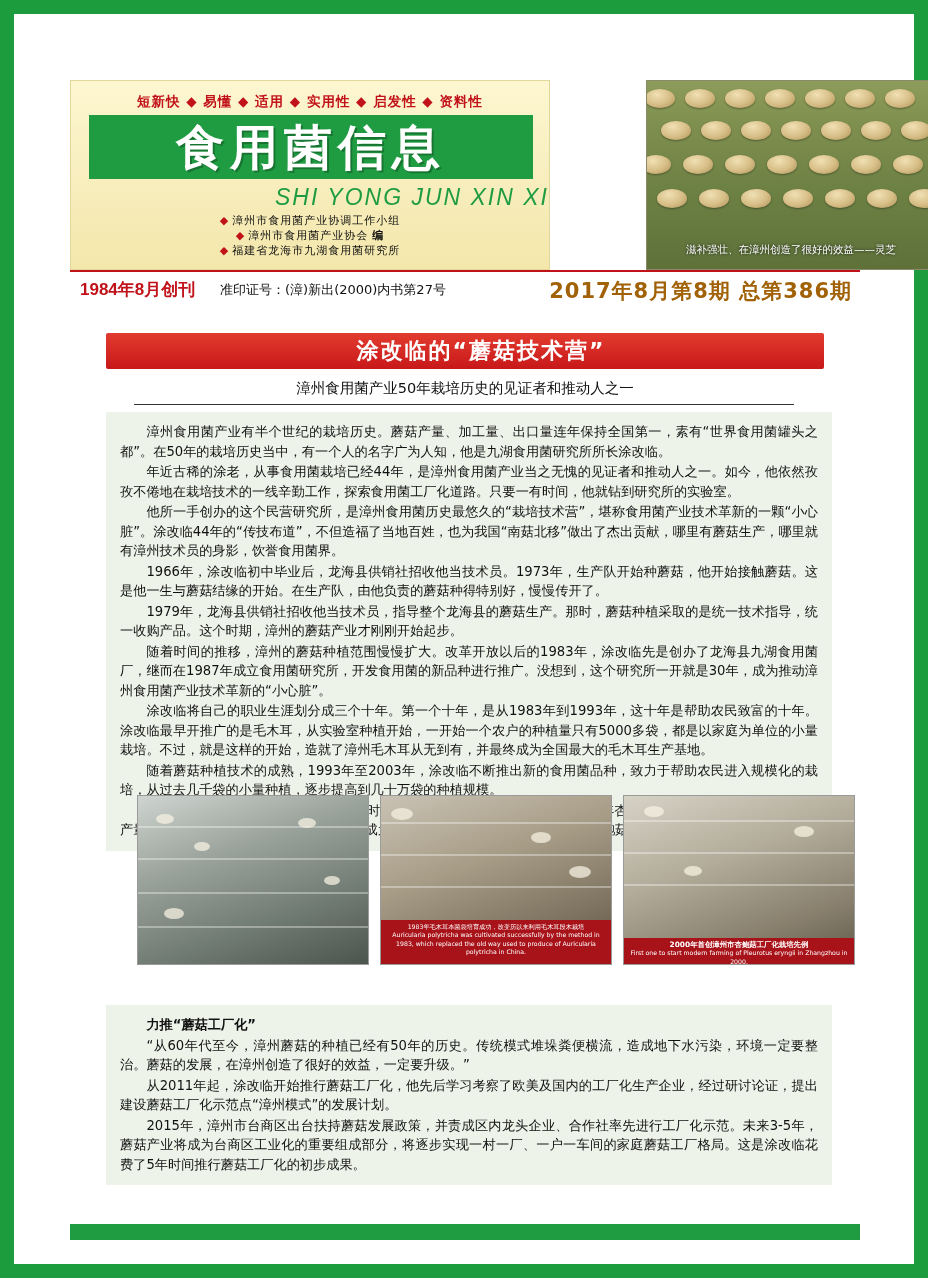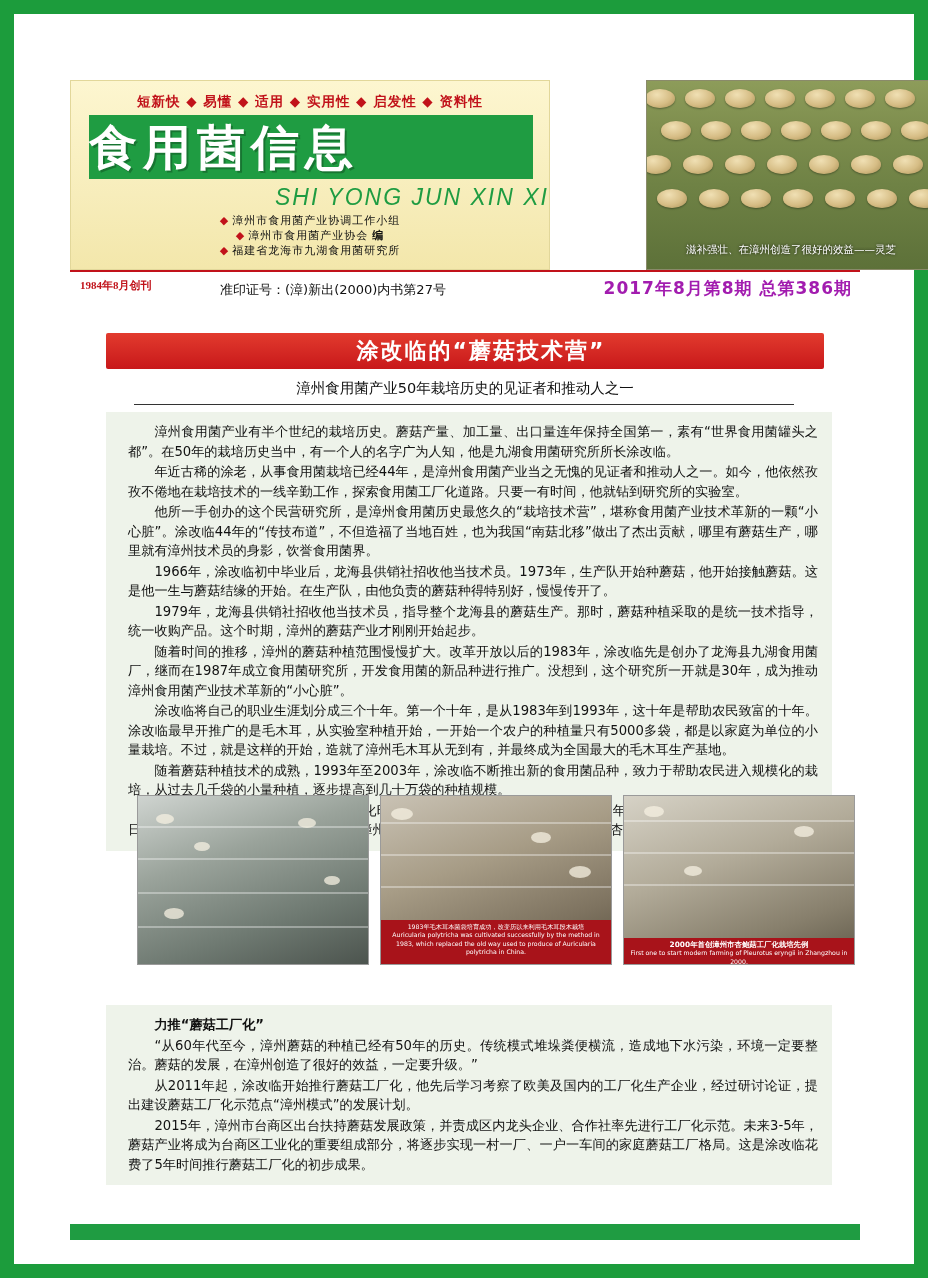--- a/index.html
+++ b/index.html
@@ -77,20 +77,21 @@
     position: absolute;
     top: 34px;
     left: 18px;
     width: 444px;
     height: 64px;
     background: #1f9c42;
     color: #ffffff;
     font-size: 48px;
     font-weight: bold;
     letter-spacing: 6px;
+    text-align: center;
     line-height: 64px;
     font-family: "DejaVu Sans", sans-serif;
     text-shadow: 2px 2px 0 rgba(0,0,0,0.25);
   }
   .mast-pinyin {
     position: absolute;
     top: 103px; left: 0;
     width: 100%;
     text-align: right;
     color: #1f9c42;
@@ -157,37 +158,37 @@
     width: 790px;
     height: 32px;
     border-top: 2px solid #c1121a;
     box-sizing: border-box;
   }
   .mast-found {
     position: absolute;
     left: 10px; top: 6px;
     color: #c1121a;
     font-weight: bold;
-    font-size: 11px;
-    font-family: Liberation Serif, serif;
+    font-size: 17px;
+    font-family: Liberation Sans, sans-serif;
     text-align: right;
   }
   .mast-license {
     position: absolute;
     left: 150px; top: 9px;
     color: #111111;
     font-size: 13px;
     font-family: "DejaVu Sans", sans-serif;
   }
   .mast-issue {
     position: absolute;
     right: 8px; top: 5px;
-    color: #a21caf;
-    font-weight: bold;
-    font-size: 17px;
+    color: #a16207;
+    font-weight: bold;
+    font-size: 21px;
     font-family: "DejaVu Sans", sans-serif;
     letter-spacing: 1px;
   }
 
   
   .headline-bar {
     position: absolute;
     left: 92px;
     top: 333px;
     width: 718px;
@@ -232,21 +233,21 @@
     width: 726px;
     background: #eef3ea;
     padding: 10px 14px;
     box-sizing: border-box;
     font-family: "DejaVu Sans", sans-serif;
     font-size: 13.2px;
     line-height: 19.5px;
     color: #111111;
     text-align: justify;
   }
-  .body-block p { margin: 0 0 1px 8px; text-indent: 2em; }
+  .body-block p { margin: 0 0 1px 0; text-indent: 2em; }
   .body-block p.sec { font-weight: bold; }
   #body-top { top: 412px; }
   #body-bottom { top: 1005px; }
 
   
   .photostrip {
     position: absolute;
     left: 96px;
     top: 795px;
     width: 718px;

